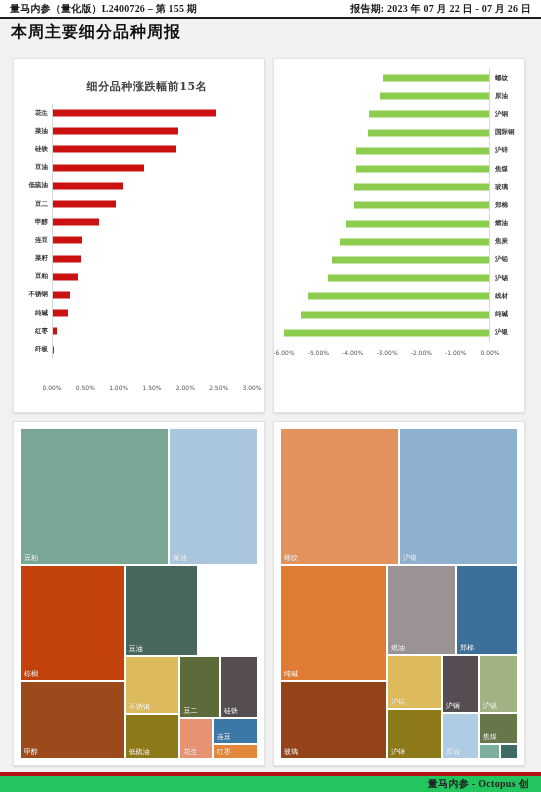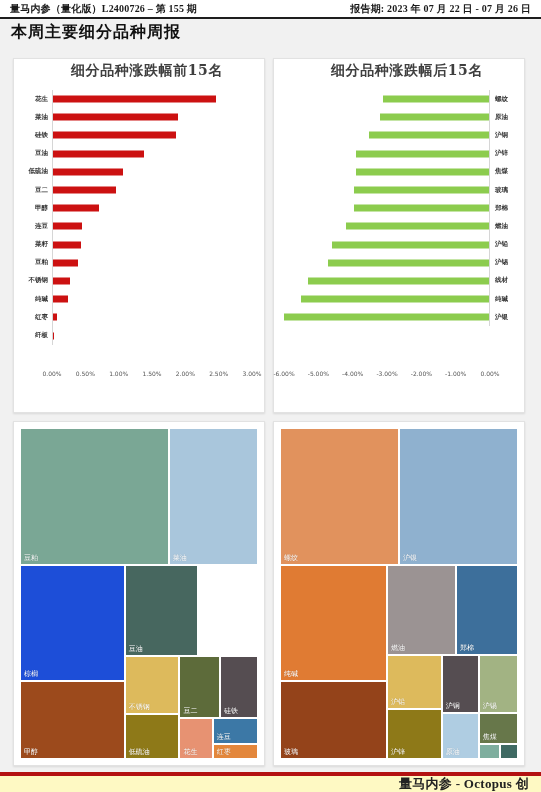--- a/index.html
+++ b/index.html
@@ -48,24 +48,24 @@
     border: 1px solid #e2e2e2;
     box-shadow: 0 1px 2px rgba(0,0,0,.10);
   }
   #panel-gain  { left: 13px;  top: 58px;  width: 252px; height: 355px; }
   #panel-loss  { left: 273px; top: 58px;  width: 252px; height: 355px; }
   #panel-tmL   { left: 13px;  top: 421px; width: 252px; height: 345px; }
   #panel-tmR   { left: 273px; top: 421px; width: 252px; height: 345px; }
 
   .chart-title {
     text-align: center;
-    font-size: 14px;
+    font-size: 11px;
     font-weight: bold;
     color: #3f3f3f;
-    padding-top: 3px;
+    padding-top: 20px;
     letter-spacing: .6px;
     font-family: "DejaVu Serif", "Liberation Serif", serif;
     margin-left: 16px;
   }
 
   
   .chartbody { position: relative; width: 100%; height: 300px; margin-top: 6px; }
   .rows { position: absolute; left: 0; right: 0; top: 4px; bottom: 24px; }
   .brow {
     display: flex; align-items: center;
@@ -123,24 +123,24 @@
   }
 
   
   .footer-rule {
     position: absolute; left: 0; bottom: 16px;
     width: 541px; height: 4px; background: #b31212;
   }
   .footer {
     position: absolute; left: 0; bottom: 0;
     width: 541px; height: 16px;
-    background: #fef9c3;
+    background: #22c55e;
     display: flex; align-items: center; justify-content: flex-end;
     padding-right: 12px;
-    font-size: 13px; font-weight: bold; color: #222;
+    font-size: 10px; font-weight: bold; color: #222;
     letter-spacing: .3px;
   }
 </style>
 </head>
 <body>
 
 <div class="page">
 
   <div class="topbar">
     <div class="left">量马内参（量化版）L2400726 – 第 155 期</div>
@@ -248,21 +248,20 @@
             <div class="tick" style="left: 138px;">1.50%</div>
             <div class="tick" style="left: 171.333px;">2.00%</div>
             <div class="tick" style="left: 204.667px;">2.50%</div>
             <div class="tick" style="left: 238px;">3.00%</div>
           </div>
       </div>
     </div>
   </div>
 
   <div class="panel" id="panel-loss">
-    <div class="chart-title">细分品种涨跌幅后15名</div>
     <div class="chartbody loss">
       <div class="rows" id="loss-rows">
           <div class="brow">
             <div class="btrack">
               <div class="bar" style="background: rgb(140, 204, 78); width: 51.6667%;"></div>
             </div>
             <div class="blabel">螺纹</div>
           </div>
           <div class="brow">
             <div class="btrack">
@@ -271,20 +270,26 @@
             <div class="blabel">原油</div>
           </div>
           <div class="brow">
             <div class="btrack">
               <div class="bar" style="background: rgb(140, 204, 78); width: 58.3333%;"></div>
             </div>
             <div class="blabel">沪铜</div>
           </div>
           <div class="brow">
             <div class="btrack">
+              <div class="bar" style="background: rgb(140, 204, 78); width: 59.1667%;"></div>
+            </div>
+            <div class="blabel">国际铜</div>
+          </div>
+          <div class="brow">
+            <div class="btrack">
               <div class="bar" style="background: rgb(140, 204, 78); width: 65%;"></div>
             </div>
             <div class="blabel">沪锌</div>
           </div>
           <div class="brow">
             <div class="btrack">
               <div class="bar" style="background: rgb(140, 204, 78); width: 65%;"></div>
             </div>
             <div class="blabel">焦煤</div>
           </div>
@@ -298,20 +303,26 @@
             <div class="btrack">
               <div class="bar" style="background: rgb(140, 204, 78); width: 65.8333%;"></div>
             </div>
             <div class="blabel">郑棉</div>
           </div>
           <div class="brow">
             <div class="btrack">
               <div class="bar" style="background: rgb(140, 204, 78); width: 70%;"></div>
             </div>
             <div class="blabel">燃油</div>
+          </div>
+          <div class="brow">
+            <div class="btrack">
+              <div class="bar" style="background: rgb(140, 204, 78); width: 72.5%;"></div>
+            </div>
+            <div class="blabel">焦炭</div>
           </div>
           <div class="brow">
             <div class="btrack">
               <div class="bar" style="background: rgb(140, 204, 78); width: 76.6667%;"></div>
             </div>
             <div class="blabel">沪铅</div>
           </div>
           <div class="brow">
             <div class="btrack">
               <div class="bar" style="background: rgb(140, 204, 78); width: 78.3333%;"></div>
@@ -352,21 +363,21 @@
   </div>
 
   <div class="panel" id="panel-tmL">
     <div class="tm" id="tm-left">
         <div class="tile" style="left: 0%; top: 0%; width: 62.5%; height: 41.5%; background: rgb(122, 167, 149);">
           <span>豆粕</span>
         </div>
         <div class="tile" style="left: 62.5%; top: 0%; width: 37.5%; height: 41.5%; background: rgb(169, 198, 220);">
           <span>菜油</span>
         </div>
-        <div class="tile" style="left: 0%; top: 41.5%; width: 44%; height: 35%; background: #1d4ed8;">
+        <div class="tile" style="left: 0%; top: 41.5%; width: 44%; height: 35%; background: #c2410c;">
           <span>棕榈</span>
         </div>
         <div class="tile" style="left: 44%; top: 41.5%; width: 31%; height: 27.5%; background: rgb(71, 103, 95);">
           <span>豆油</span>
         </div>
         <div class="tile" style="left: 0%; top: 76.5%; width: 44%; height: 23.5%; background: rgb(156, 74, 28);">
           <span>甲醇</span>
         </div>
         <div class="tile" style="left: 44%; top: 69%; width: 23%; height: 17.5%; background: rgb(221, 186, 92);">
           <span>不锈钢</span>

